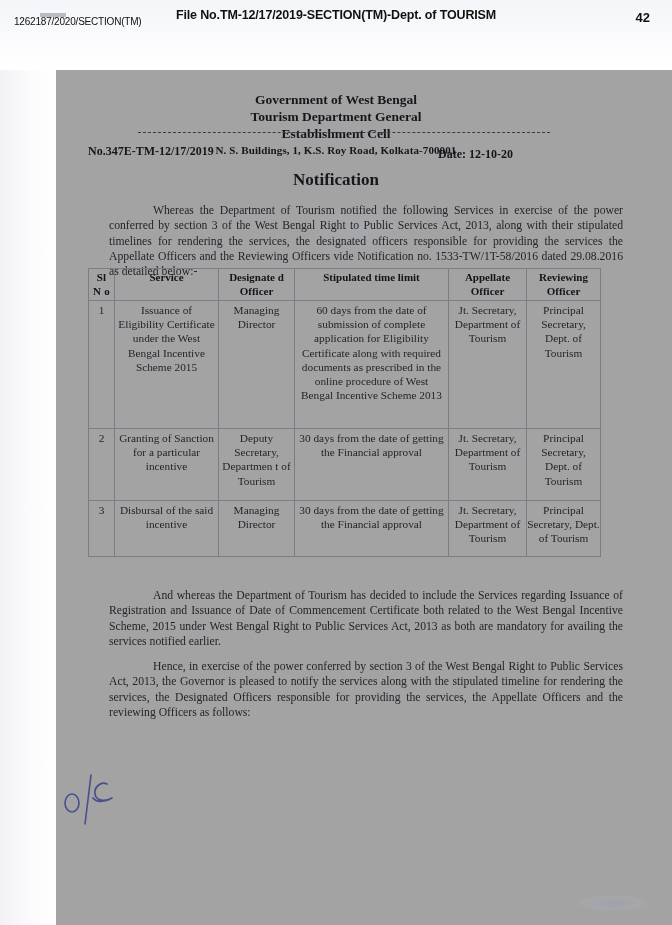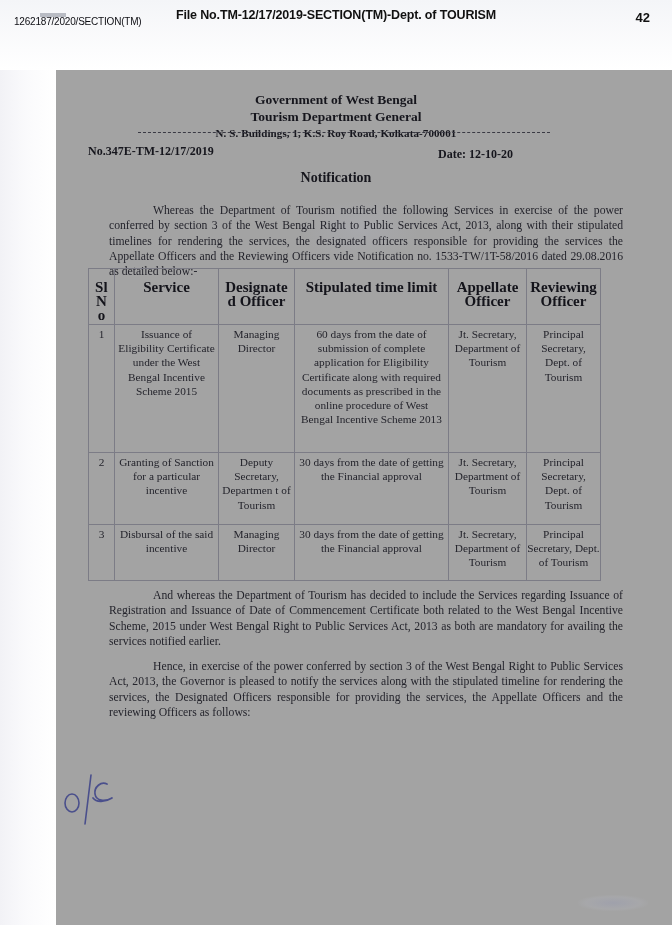--- a/index.html
+++ b/index.html
@@ -133,21 +133,21 @@
     color: #16161d;
   }
 
   .notif-title {
     position: absolute;
     left: 0; top: 170px;
     width: 672px;
     text-align: center;
     font-family: "Liberation Serif", serif;
     font-weight: bold;
-    font-size: 14px;
+    font-size: 17px;
     color: #16161d;
   }
 
   
   .para {
     position: absolute;
     font-family: Liberation Serif, serif;
     font-size: 11.7px;
     line-height: 15.3px;
     text-align: justify;
@@ -171,26 +171,26 @@
     font-family: "Liberation Serif", serif;
     color: #24242c;
   }
   .notif-table th,
   .notif-table td {
     border: 1px solid #7c7c86;
     vertical-align: top;
     padding: 2px 3px;
   }
   .notif-table th {
-    font-size: 15px;
+    font-size: 11px;
     line-height: 14px;
     font-weight: bold;
     text-align: center;
     color: #14141b;
-    padding-top: 11px;
+    padding-top: 1px;
   }
   .notif-table td {
     font-size: 11.3px;
     line-height: 14.2px;
     text-align: center;
   }
   .col-sl    { width: 26px; }
   .col-svc   { width: 104px; }
   .col-desig { width: 76px; }
   .col-time  { width: 154px; }
@@ -236,20 +236,21 @@
   <div class="scan-smudge-br"></div>
   <div class="stamp-smudge"></div>
 
   <div class="file-no-line">File No.TM-12/17/2019-SECTION(TM)-Dept. of TOURISM</div>
   <div class="page-number">42</div>
   <div class="stamp-id">1262187/2020/SECTION(TM)</div>
 
   <div class="letterhead">
     <div>Government of West Bengal</div>
     <div>Tourism Department General</div>
+    <div>Establishment Cell</div>
     <div class="addr">N. S. Buildings, 1, K.S. Roy Road, Kolkata-700001</div>
   </div>
 
   <div class="dashed-rule"></div>
 
   <div class="ref-no">No.347E-TM-12/17/2019</div>
   <div class="ref-date">Date: 12-10-20</div>
 
   <div class="notif-title">Notification</div>
 

